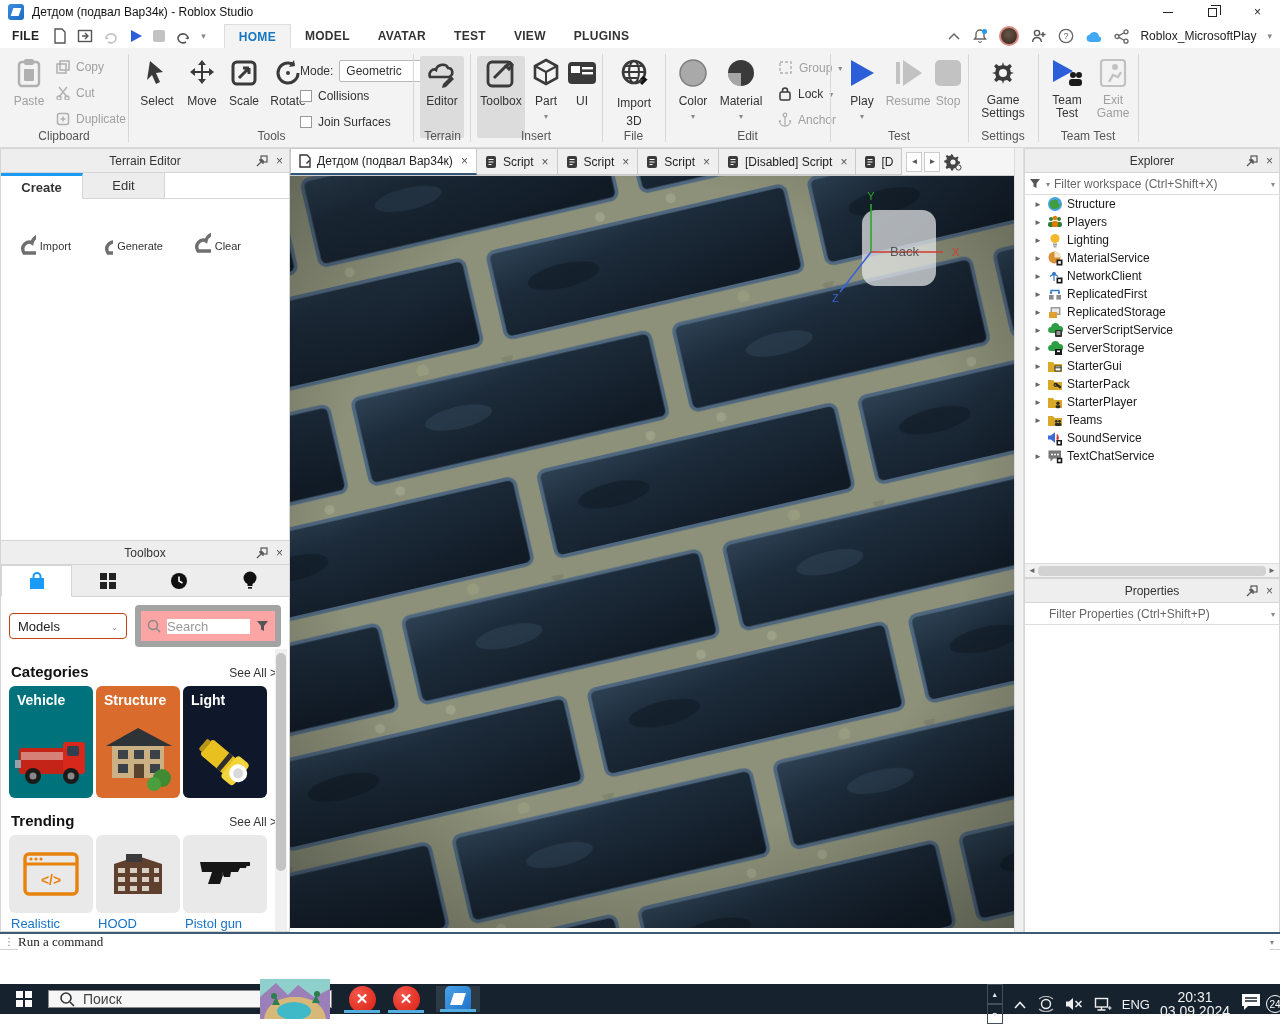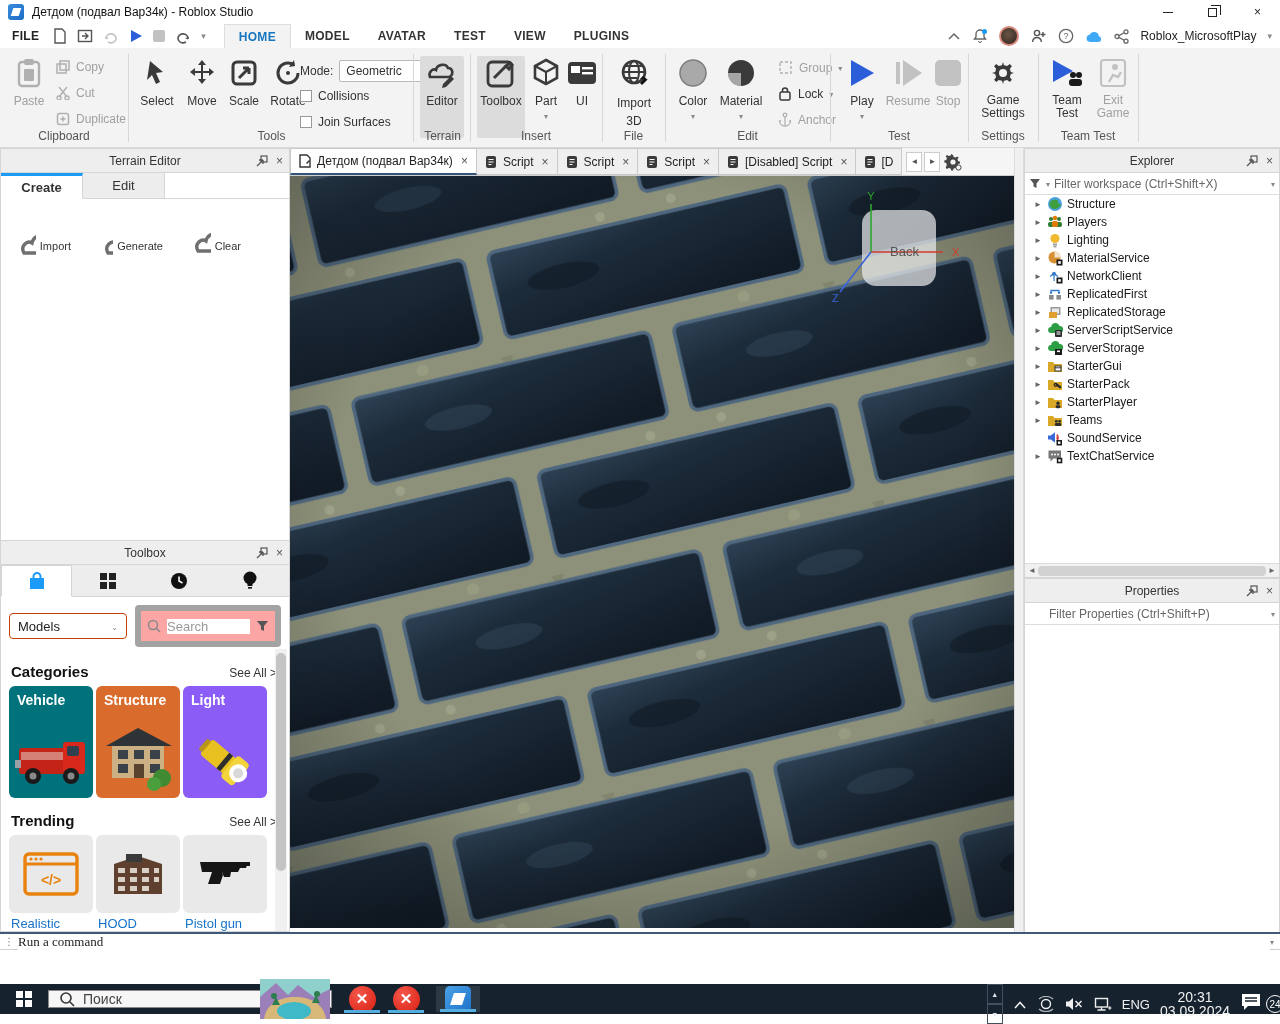--- a/index.html
+++ b/index.html
@@ -601,21 +601,21 @@
             <rect x="38" y="64" width="10" height="9" fill="#3a4148"></rect>
             <rect x="54" y="64" width="10" height="9" fill="#3a4148"></rect>
           <rect x="22" y="78" width="10" height="9" fill="#3a4148"></rect>
             <rect x="38" y="78" width="10" height="14" fill="#57432e"></rect>
             <rect x="54" y="78" width="10" height="9" fill="#3a4148"></rect>
           <circle cx="66" cy="92" r="9" fill="#3f8a32"></circle>
             <circle cx="58" cy="98" r="7" fill="#4a9e3b"></circle>
         </svg>
         <span class="cat-label">Structure</span>
       </div>
-      <div class="cat-card" style="background:#8b5cf6;">
+      <div class="cat-card" style="background:#0f172a;">
         <svg width="84" height="112" style="position:absolute;left:0;top:0;">
           <g transform="rotate(40 42 75)">
             <rect x="18" y="66" width="34" height="20" rx="4" fill="#e8c020"></rect>
             <rect x="48" y="62" width="16" height="28" rx="4" fill="#f3d43a"></rect>
             <rect x="40" y="66" width="5" height="20" fill="#2e2e2e"></rect>
             <circle cx="60" cy="76" r="9" fill="#fff"></circle>
               <circle cx="60" cy="76" r="5" fill="#d8d8d8"></circle>
             <rect x="14" y="69" width="5" height="14" rx="2" fill="#b89418"></rect>
           </g>
         </svg>

